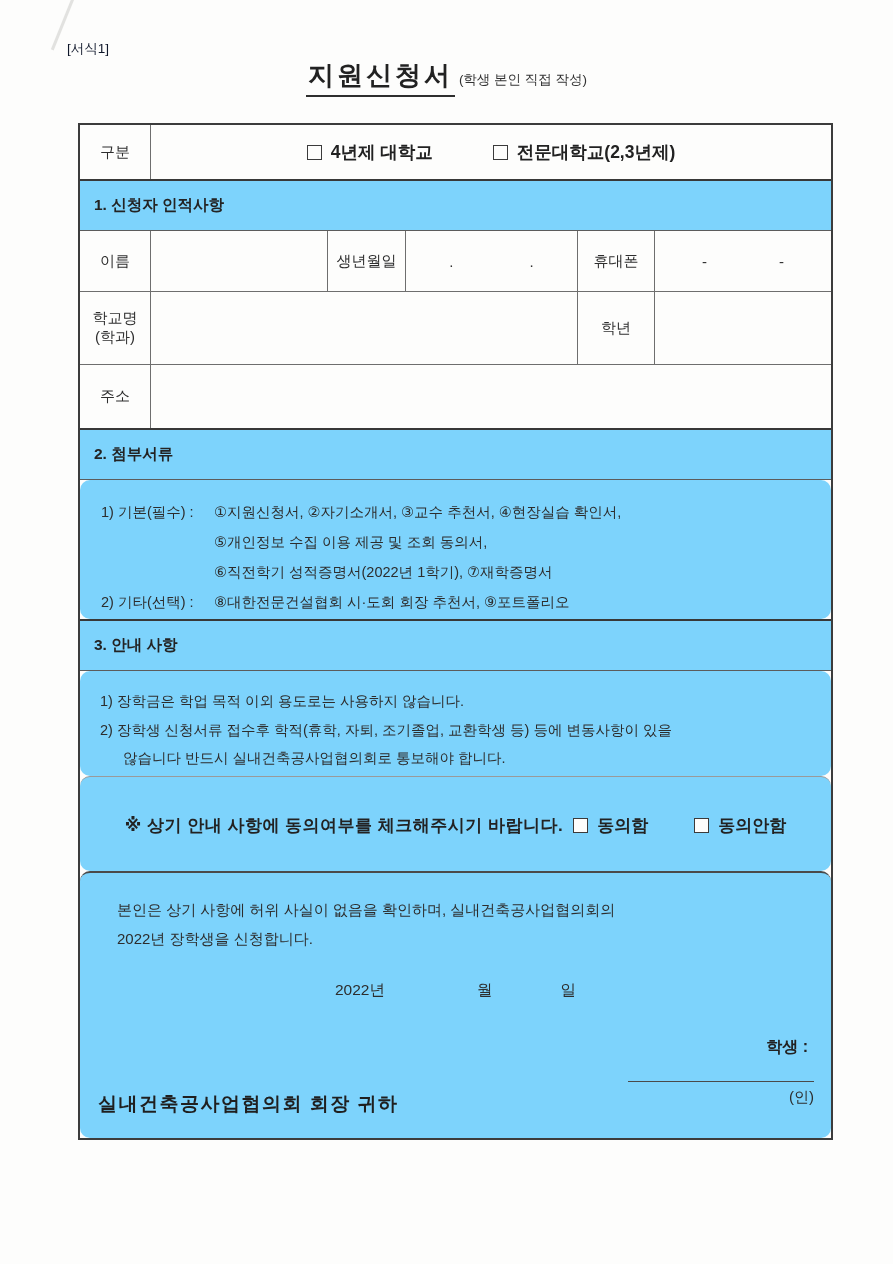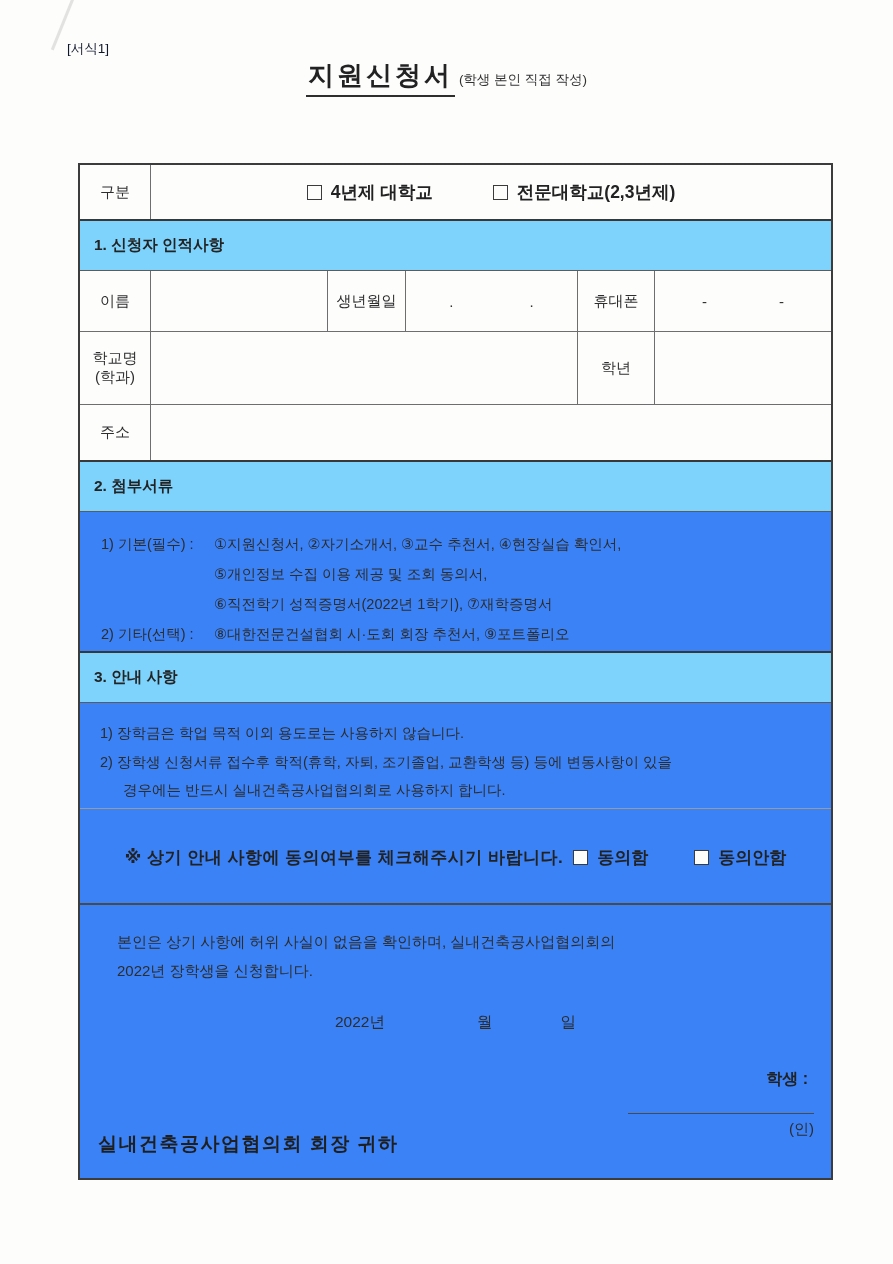--- a/index.html
+++ b/index.html
@@ -39,21 +39,20 @@
     color: #222;
   }
   .title-note { font-size: 13.5px; color: #333; margin-left: 4px; }
 
   .form {
     position: absolute; left: 78px; top: 123px;
     width: 755px; height: 1017px;
     border: 2px solid #3c3c3c;
     display: flex; flex-direction: column;
     background: #fdfdfc;
-    margin-top: 40px;
   }
   .cell-border { border-left: 1px solid #6e6e6e; }
 
   
   .cat-row { flex: none; height: 54px; display: grid; grid-template-columns: 70px 1fr; }
   .label-cell {
     display: flex; align-items: center; justify-content: center;
     font-size: 15px; color: #2e2e2e;
     text-align: center; line-height: 1.25;
   }
@@ -74,27 +73,27 @@
     border-top: 2.5px solid #383838;
     border-bottom: 1px solid #5c5c5c;
     display: flex; align-items: center;
     padding-left: 14px;
     font-size: 15.5px; font-weight: bold; color: #232323;
   }
 
   
   .r-name { flex: none; height: 60px; display: grid; grid-template-columns: 70px 177px 78px 172px 77px 1fr; }
   .r-school { flex: none; height: 73px; display: grid; grid-template-columns: 70px 427px 77px 1fr; border-top: 1px solid #6e6e6e; }
-  .r-addr { flex: none; height: 56px; display: grid; grid-template-columns: 70px 1fr; border-top: 1px solid #6e6e6e; }
+  .r-addr { flex: none; height: 64px; display: grid; grid-template-columns: 70px 1fr; border-top: 1px solid #6e6e6e; }
   .value-cell { display: flex; align-items: center; justify-content: center; font-size: 15px; color: #333; }
   .dotted-val { word-spacing: 72px; }
   .dashed-val { word-spacing: 68px; }
 
   
-  .box { background: #3b82f6; }
+  .box { background: #7dd3fc; border-radius: 10px; }
   .attach {
     flex: none; height: 139px;
     padding: 17px 16px 0 21px;
     font-size: 14.5px; color: #2d2d2d; line-height: 2.08;
   }
   .a-line { display: flex; }
   .a-label { flex: none; width: 113px; }
   .notices {
     flex: none; height: 105px;
     padding: 16px 14px 0 20px;
@@ -215,21 +214,21 @@
         <span class="a-label">2) 기타(선택) :</span>
         <span>⑧대한전문건설협회 시·도회 회장 추천서, ⑨포트폴리오</span>
       </div>
     </div>
 
     <div class="band">3. 안내 사항</div>
 
     <div class="box notices">
       <div>1) 장학금은 학업 목적 이외 용도로는 사용하지 않습니다.</div>
       <div>2) 장학생 신청서류 접수후 학적(휴학, 자퇴, 조기졸업, 교환학생 등) 등에 변동사항이 있을</div>
-      <div class="n-indent">경우에는 반드시 실내건축공사업협의회로 사용하지 합니다.</div>
+      <div class="n-indent">않습니다 반드시 실내건축공사업협의회로 통보해야 합니다.</div>
     </div>
 
     <div class="box consent">
       <div class="consent-instruction">※ 상기 안내 사항에 동의여부를 체크해주시기 바랍니다.</div>
       <div class="consent-opts">
         <span class="opt">
           <span class="checkbox"></span>
           <span>동의함</span>
         </span>
         <span class="opt">

